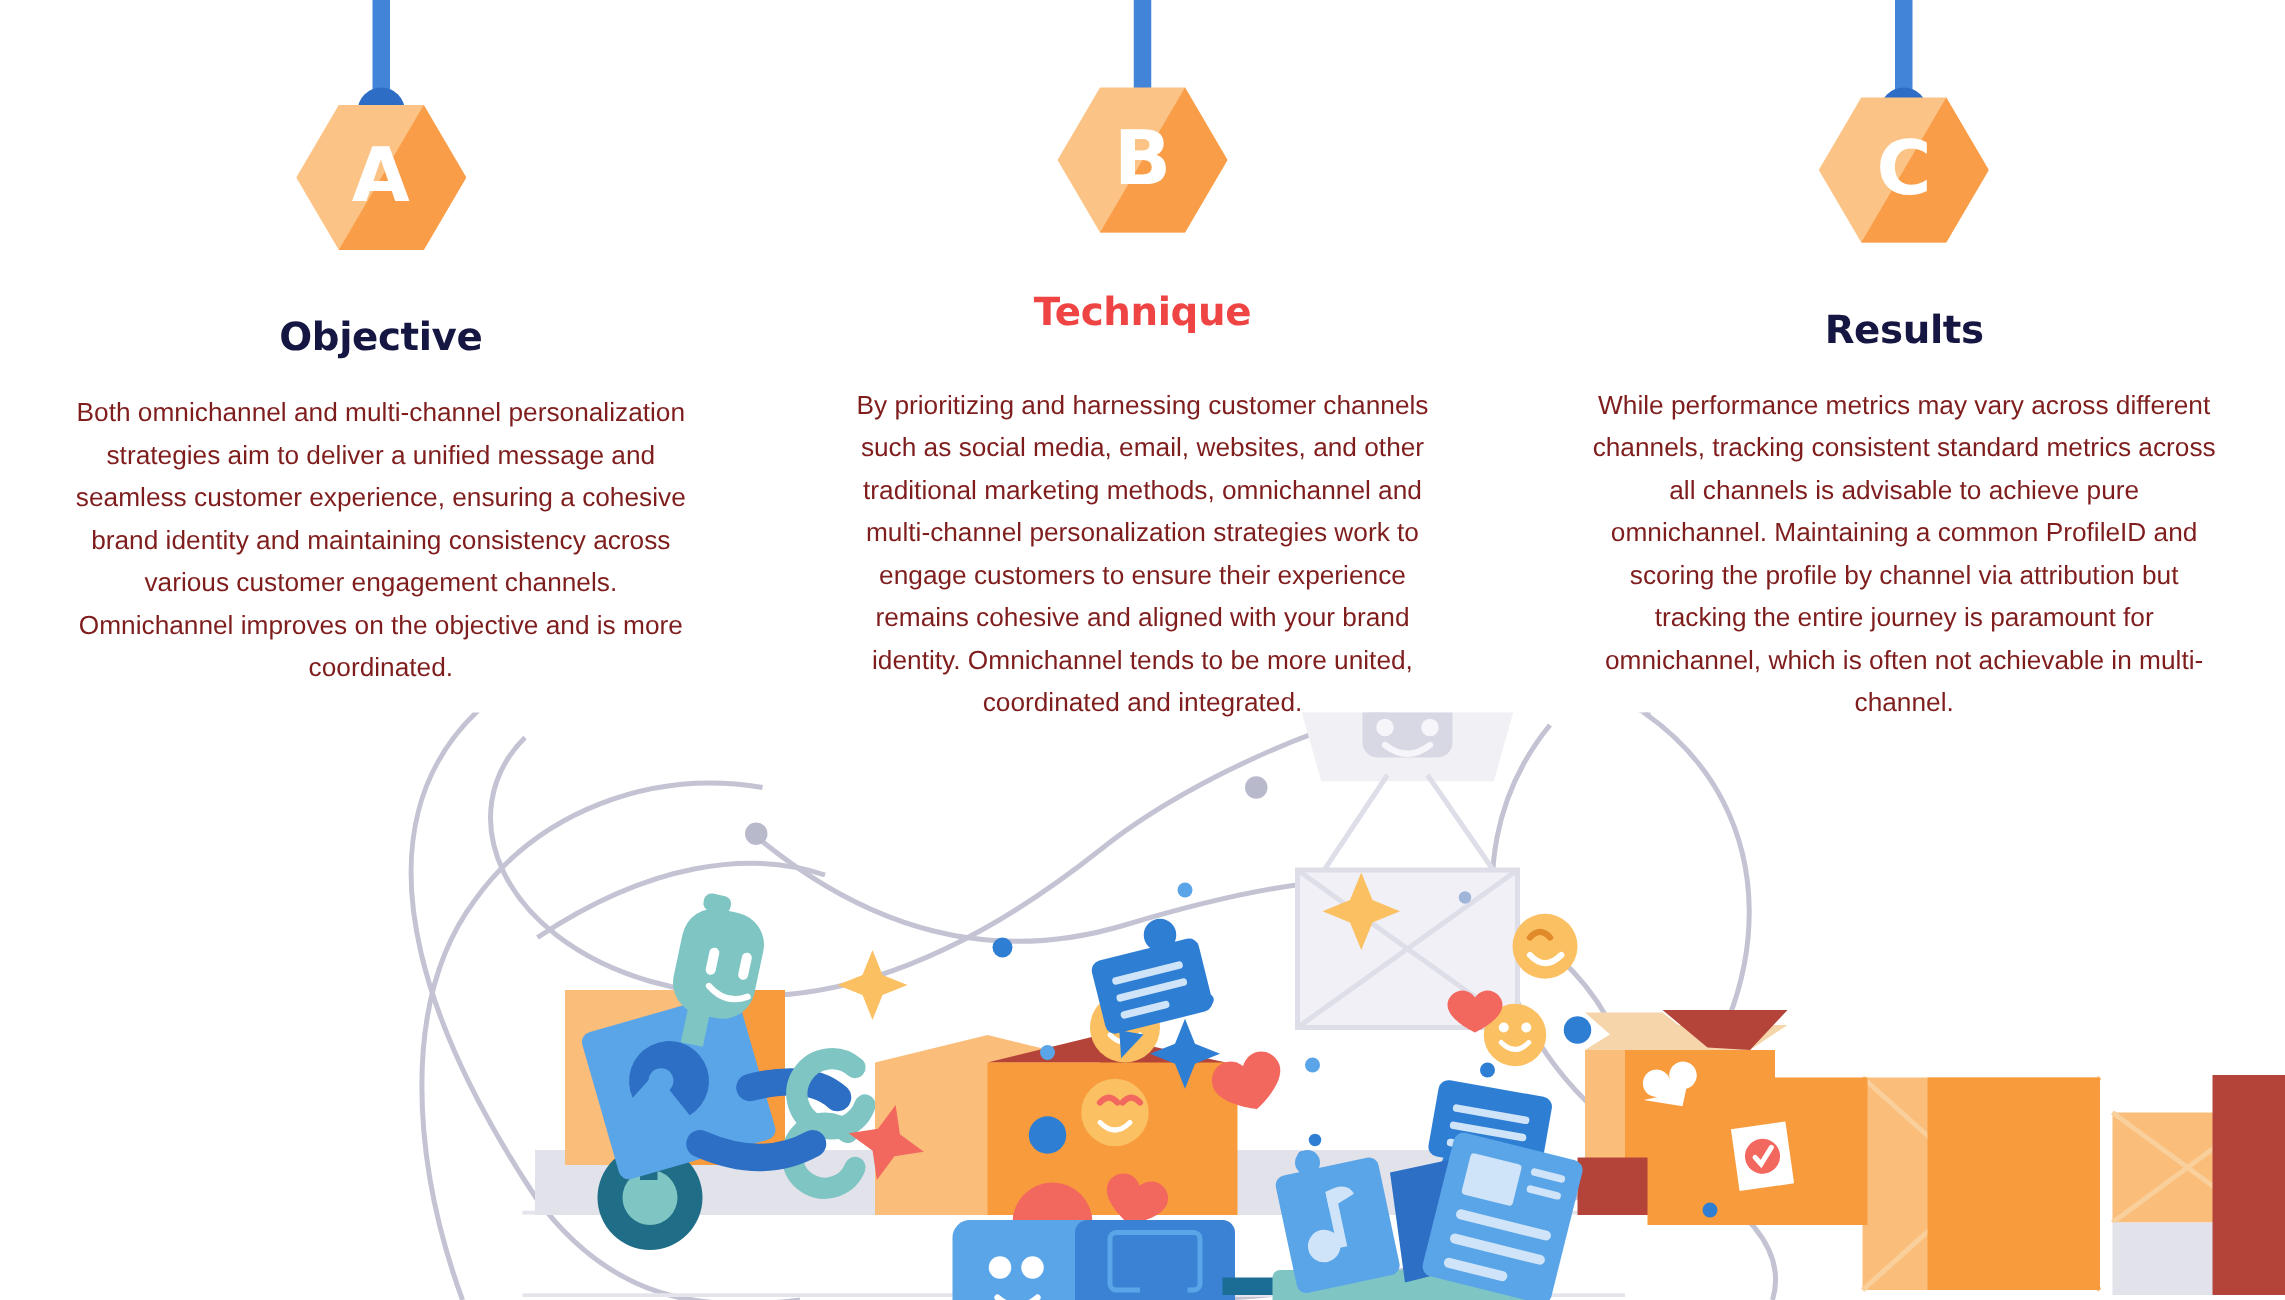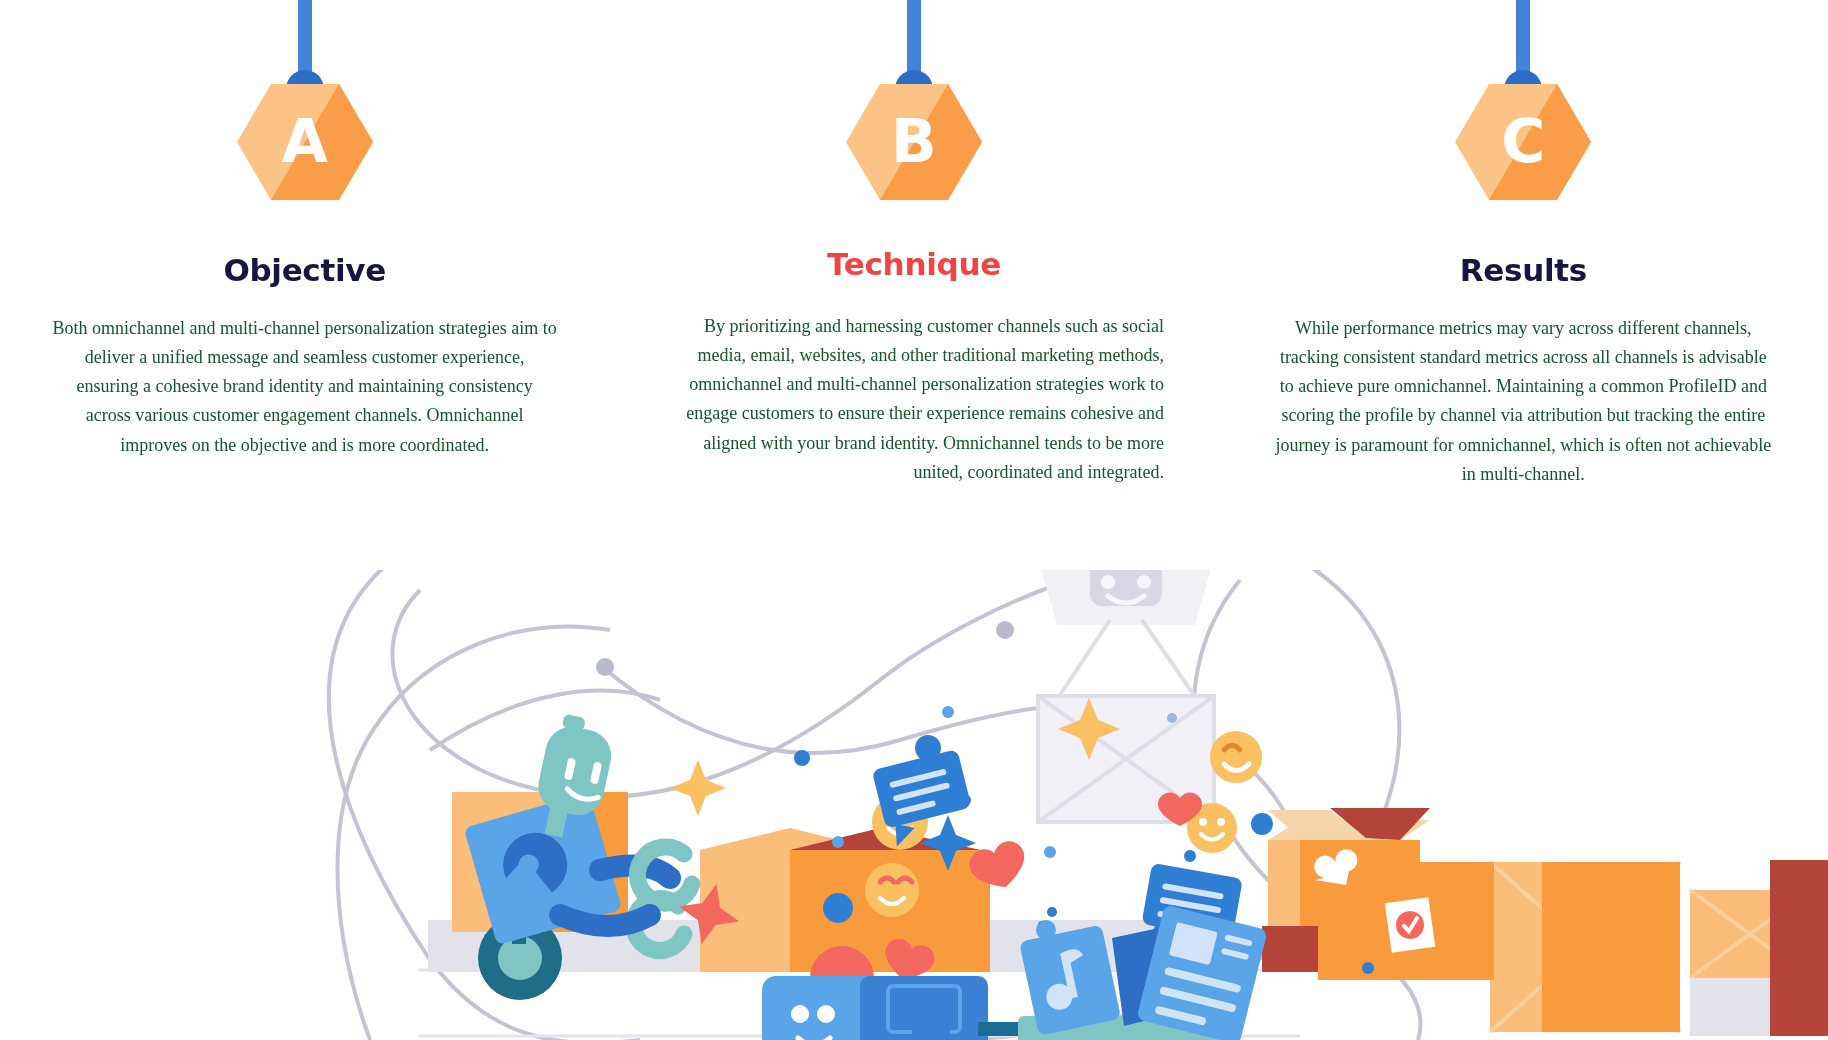--- a/index.html
+++ b/index.html
@@ -38,26 +38,26 @@
     font-size:31px; font-weight:bold; letter-spacing:-0.3px;
     color:#161642; text-align:center;
     font-family:"DejaVu Sans", sans-serif;
   }
   .col.b .heading{ color:#ef4444; margin-top:44px; }
 
   .body-text{
     margin-top:26px;
     width:505px;
     text-align:center;
-    font-size:18px;
+    font-size:21px;
     line-height:1.62;
-    color:#14532d;
-    font-family:Liberation Serif, serif;
-  }
-  .col.b .body-text{ margin-top:30px; width:500px;text-align:right; }
+    color:#7f1d1d;
+    font-family:Liberation Sans, sans-serif;
+  }
+  .col.b .body-text{ margin-top:40px; width:500px; }
   .col.c .body-text{ width:505px; }
 
   
   .illu{ position:absolute; left:0; bottom:0; width:1828px; height:470px; }
   .illu svg{ display:block; width:1828px; height:470px; }
 </style>
 </head>
 <body>
 
 <div class="page">

